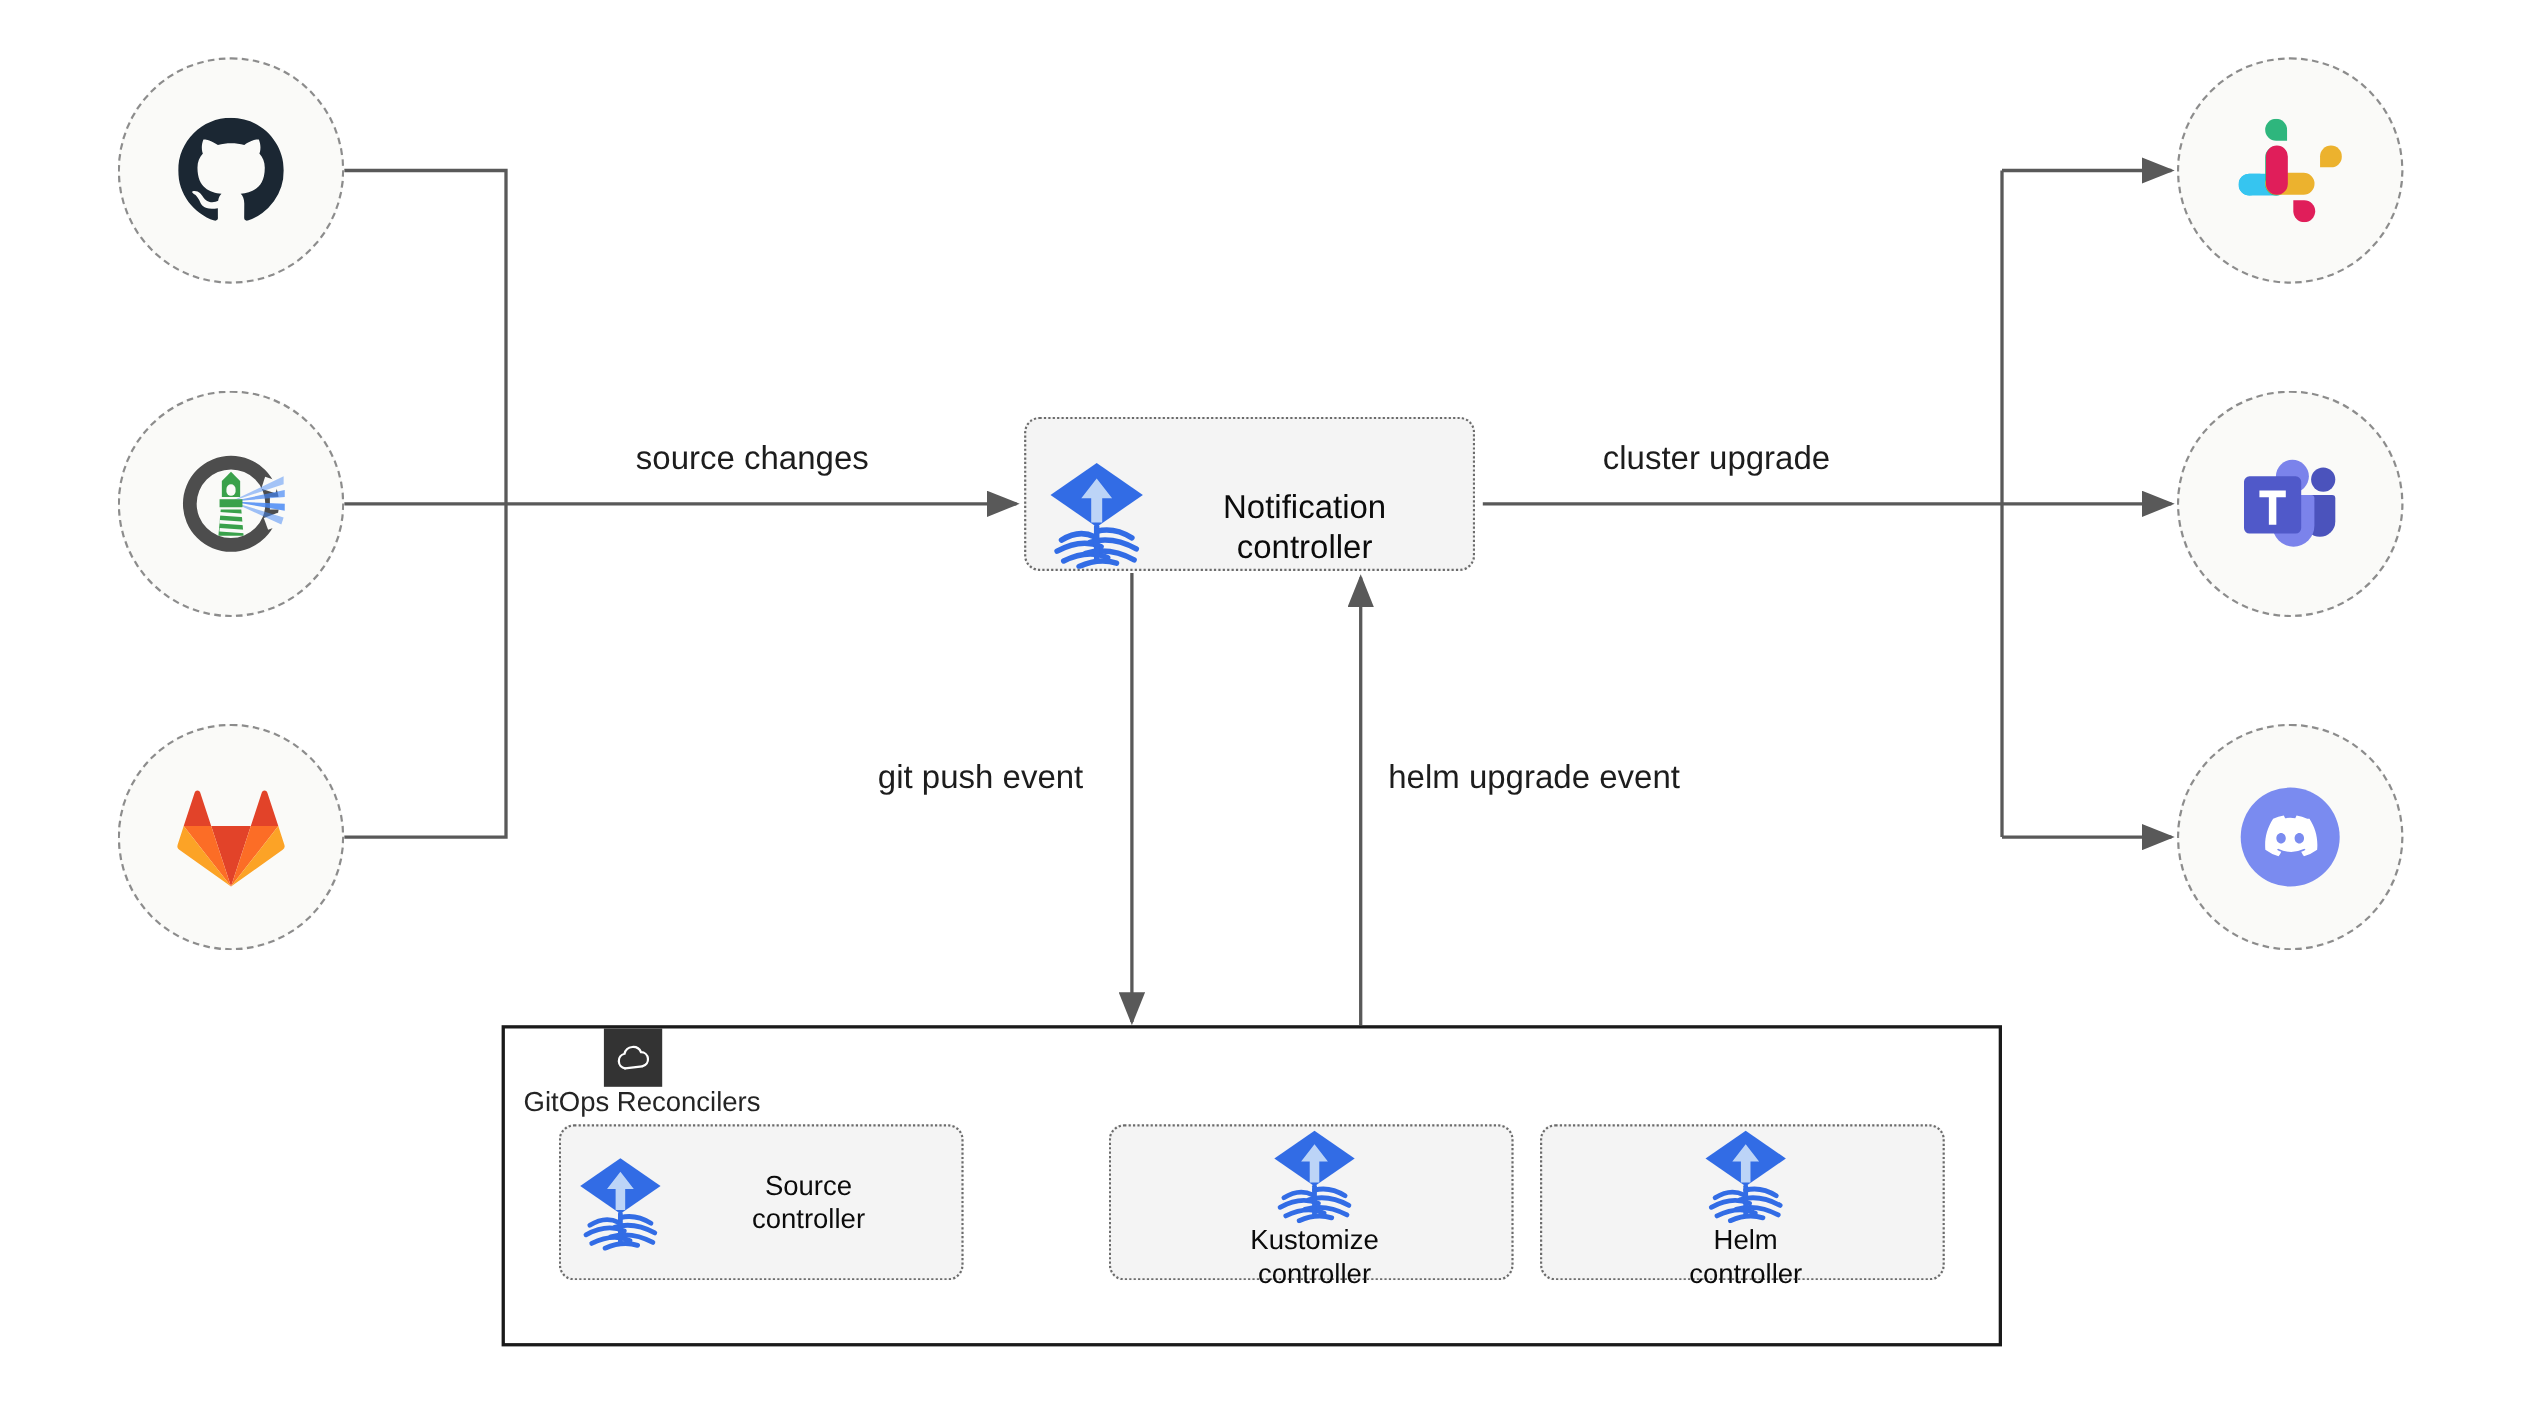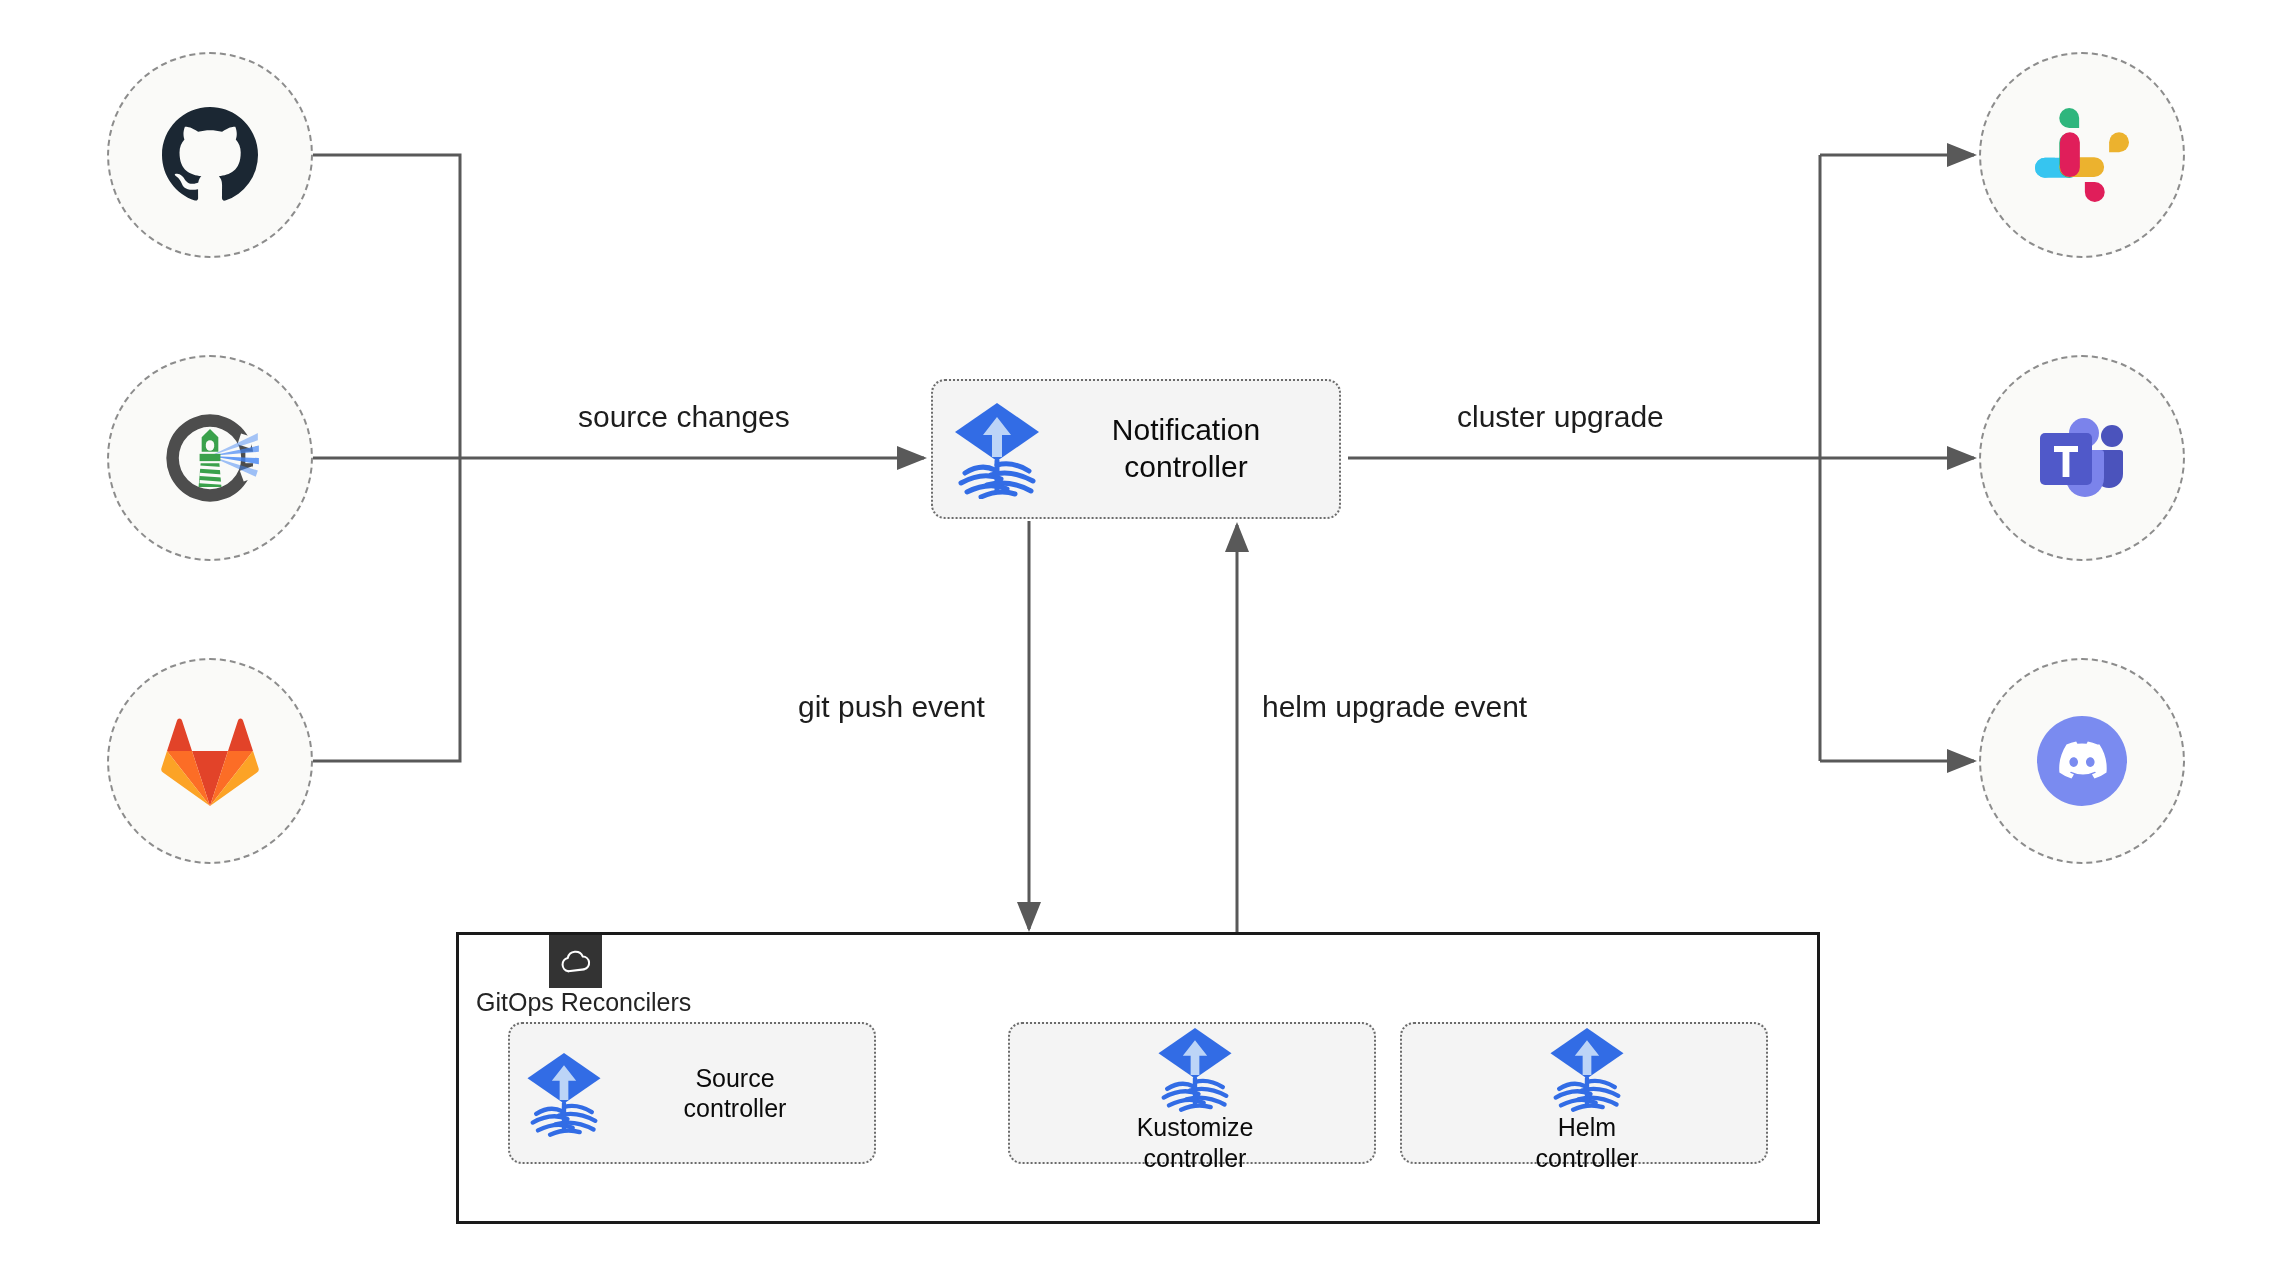--- a/index.html
+++ b/index.html
@@ -65,20 +65,21 @@
     line-height: 1.22;
     white-space: pre-line;
   }
 
   #notification-controller {
     left: 931px;
     top: 379px;
     width: 410px;
     height: 140px;
     padding: 0 10px 0 18px;
+    align-items: flex-end;
   }
   #notification-controller .ctrl-label { font-size: 30px; }
 
   .sub-ctrl {
     top: 1022px;
     width: 368px;
     height: 142px;
     padding: 0 8px 0 14px;
   }
   .sub-ctrl .ctrl-label { font-size: 25px; }

